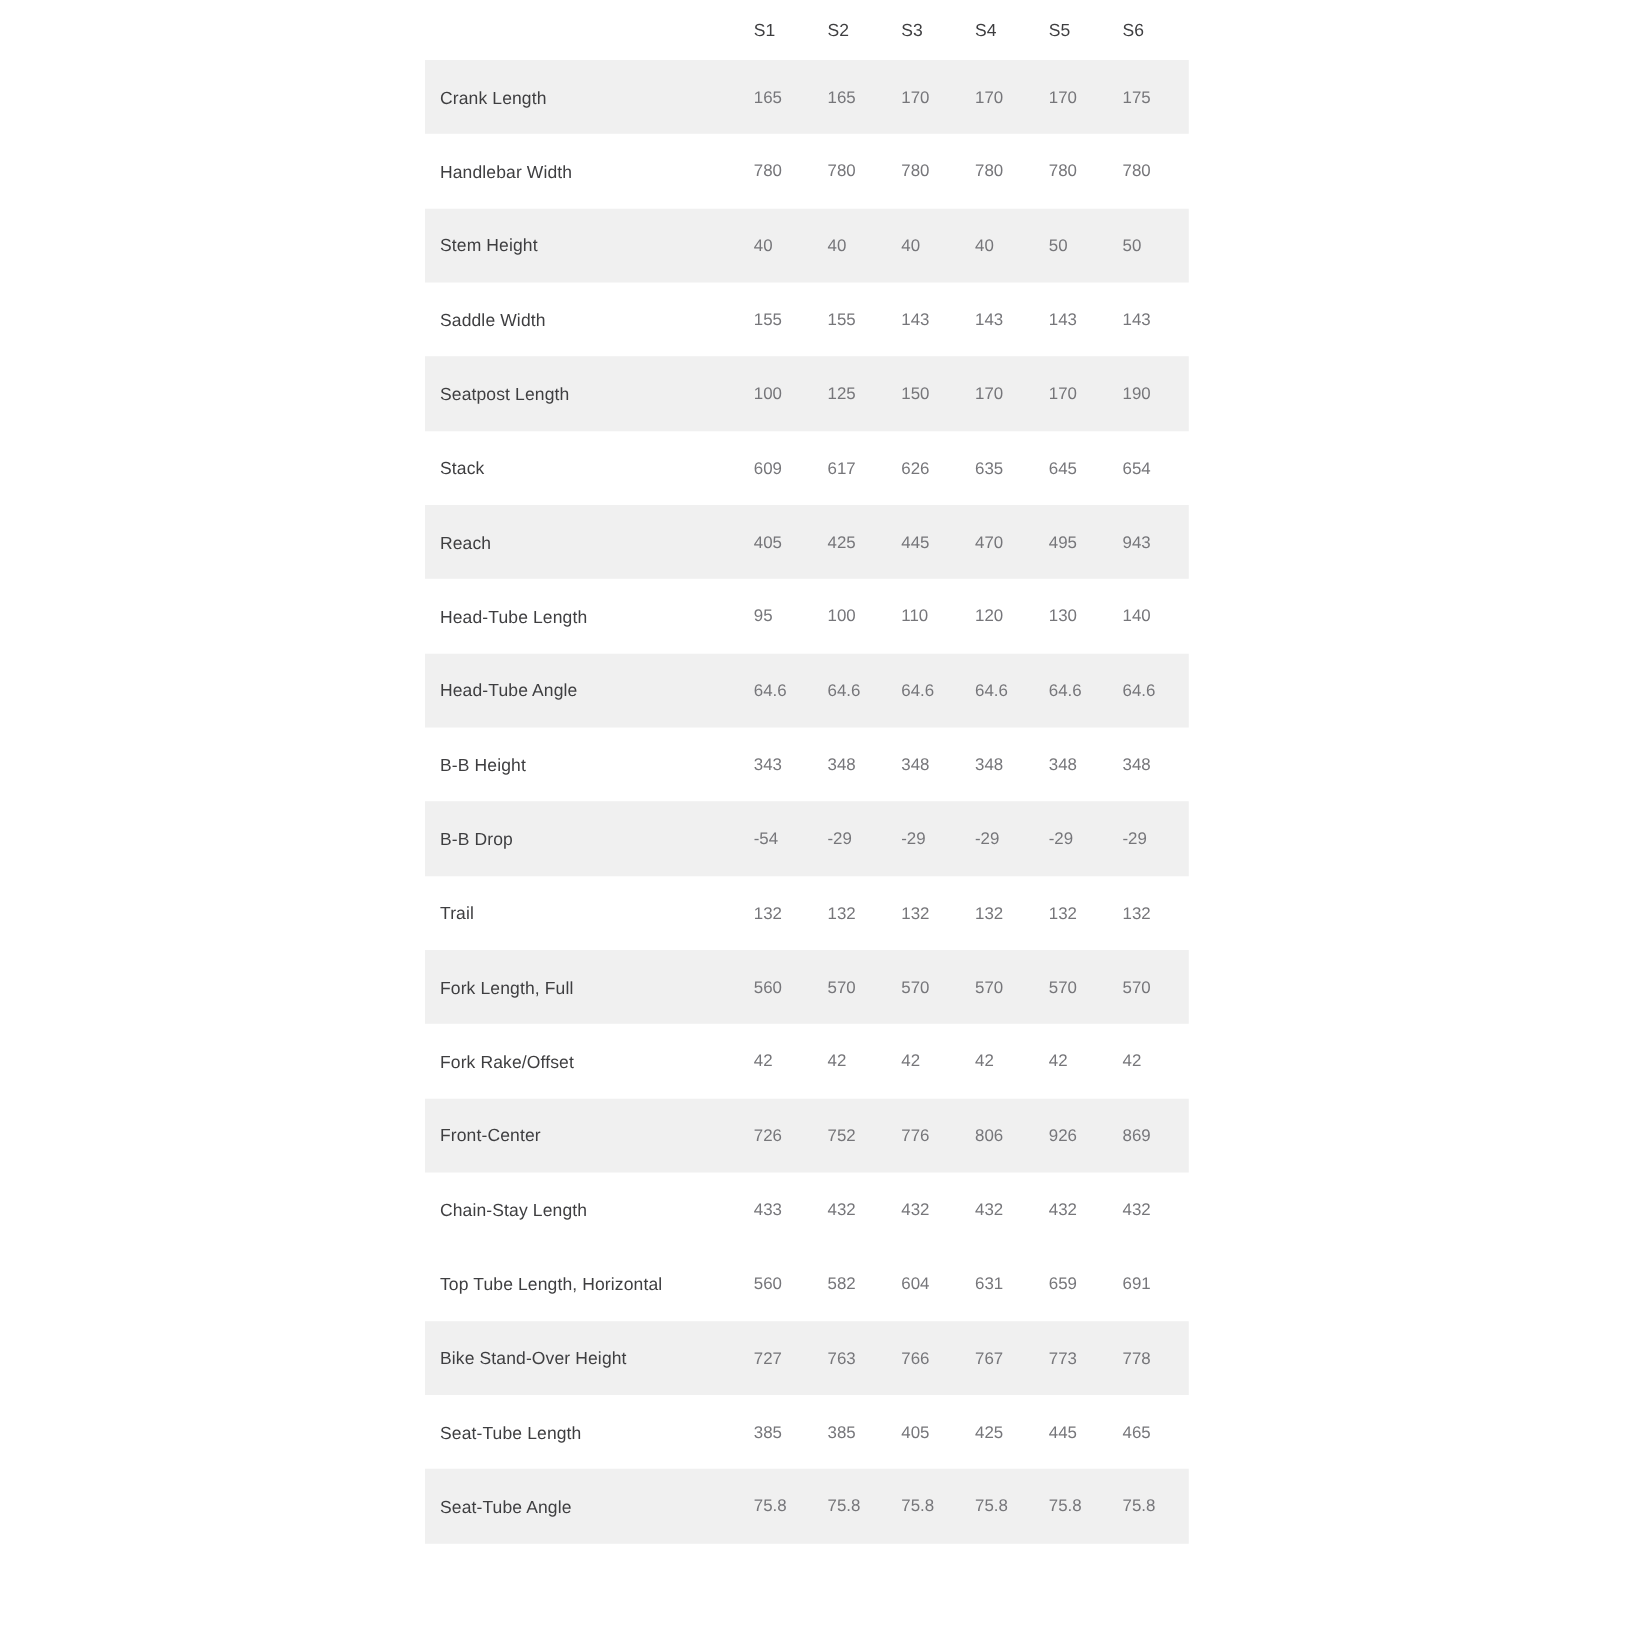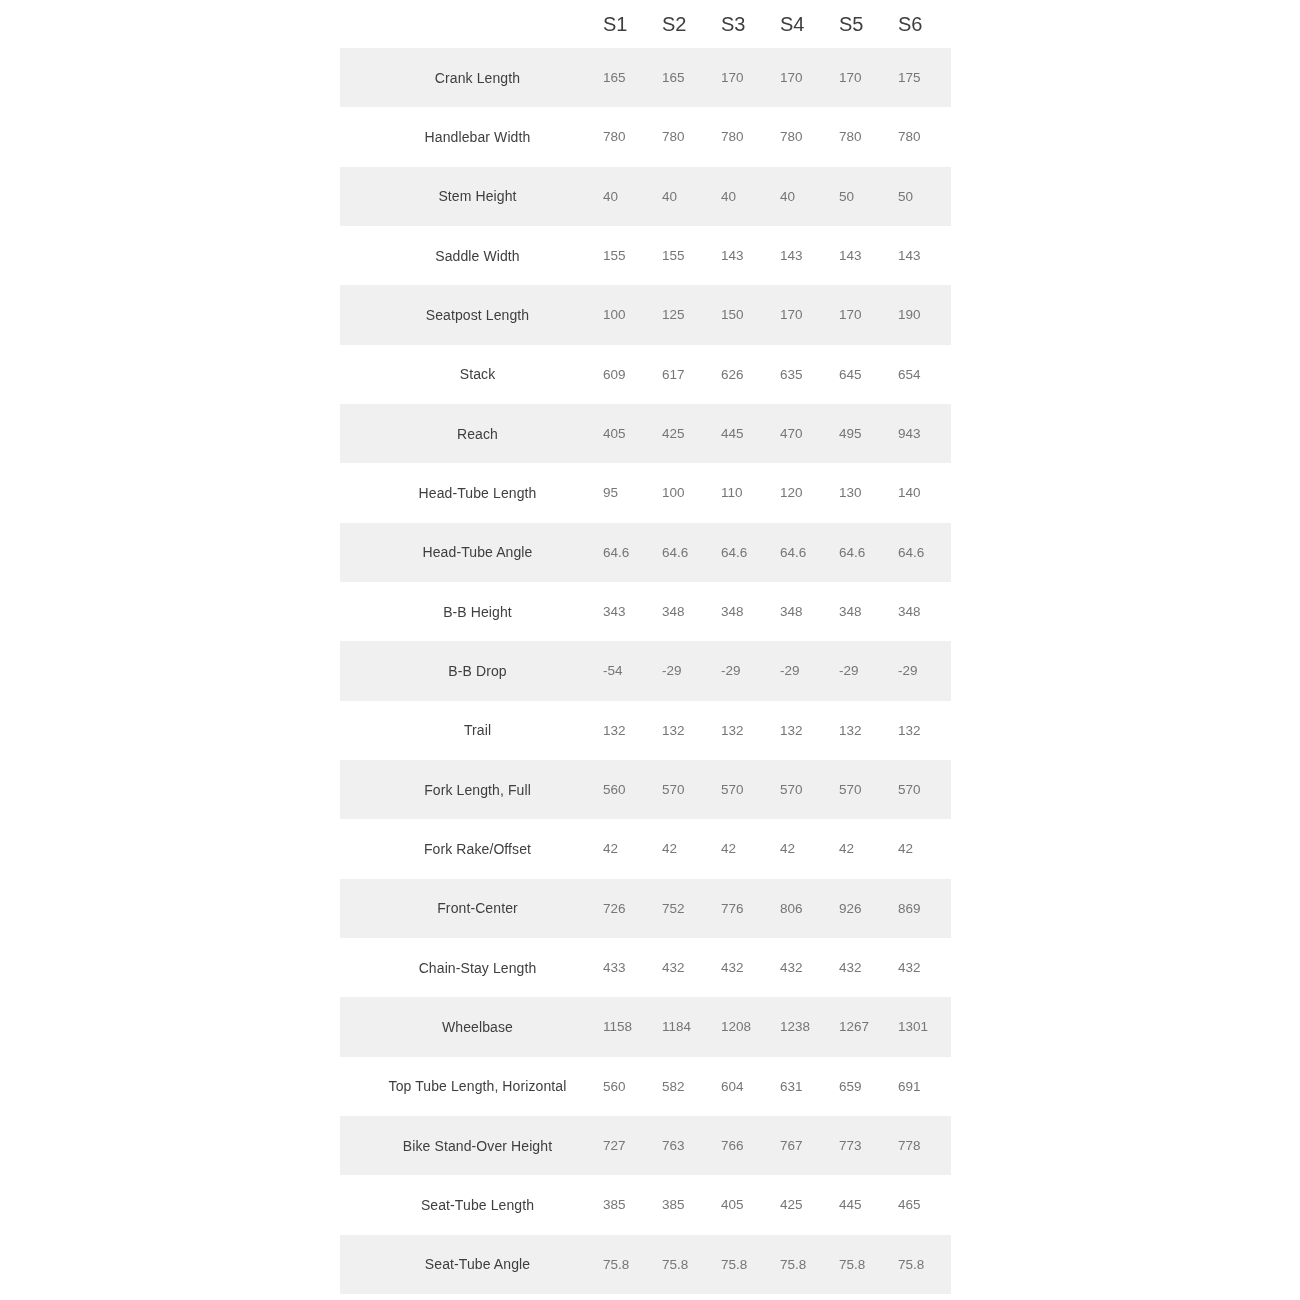--- a/index.html
+++ b/index.html
@@ -30,24 +30,23 @@
   }
   .geo-row.striped {
     background: #f0f0f0;
   }
   .geo-row .label-cell {
     padding-left: 12px;
     font-size: 14px;
     color: #3e3e40;
     letter-spacing: 0.1px;
     white-space: nowrap;
-    text-align: center;
   }
   .geo-row .head-cell {
-    font-size: 20px;
+    font-size: 14px;
     color: #3e3e40;
     text-align: left;
   }
   .geo-row .value-cell {
     font-size: 13.5px;
     color: #76767a;
     text-align: left;
     white-space: nowrap;
   }
 </style>
@@ -218,29 +217,20 @@
   <div class="geo-row">
     <div class="label-cell">Chain-Stay Length</div>
     <div class="value-cell">433</div>
     <div class="value-cell">432</div>
     <div class="value-cell">432</div>
     <div class="value-cell">432</div>
     <div class="value-cell">432</div>
     <div class="value-cell">432</div>
   </div>
 
-  <div class="geo-row striped">
-    <div class="label-cell">Wheelbase</div>
-    <div class="value-cell">1158</div>
-    <div class="value-cell">1184</div>
-    <div class="value-cell">1208</div>
-    <div class="value-cell">1238</div>
-    <div class="value-cell">1267</div>
-    <div class="value-cell">1301</div>
-  </div>
 
   <div class="geo-row">
     <div class="label-cell">Top Tube Length, Horizontal</div>
     <div class="value-cell">560</div>
     <div class="value-cell">582</div>
     <div class="value-cell">604</div>
     <div class="value-cell">631</div>
     <div class="value-cell">659</div>
     <div class="value-cell">691</div>
   </div>

